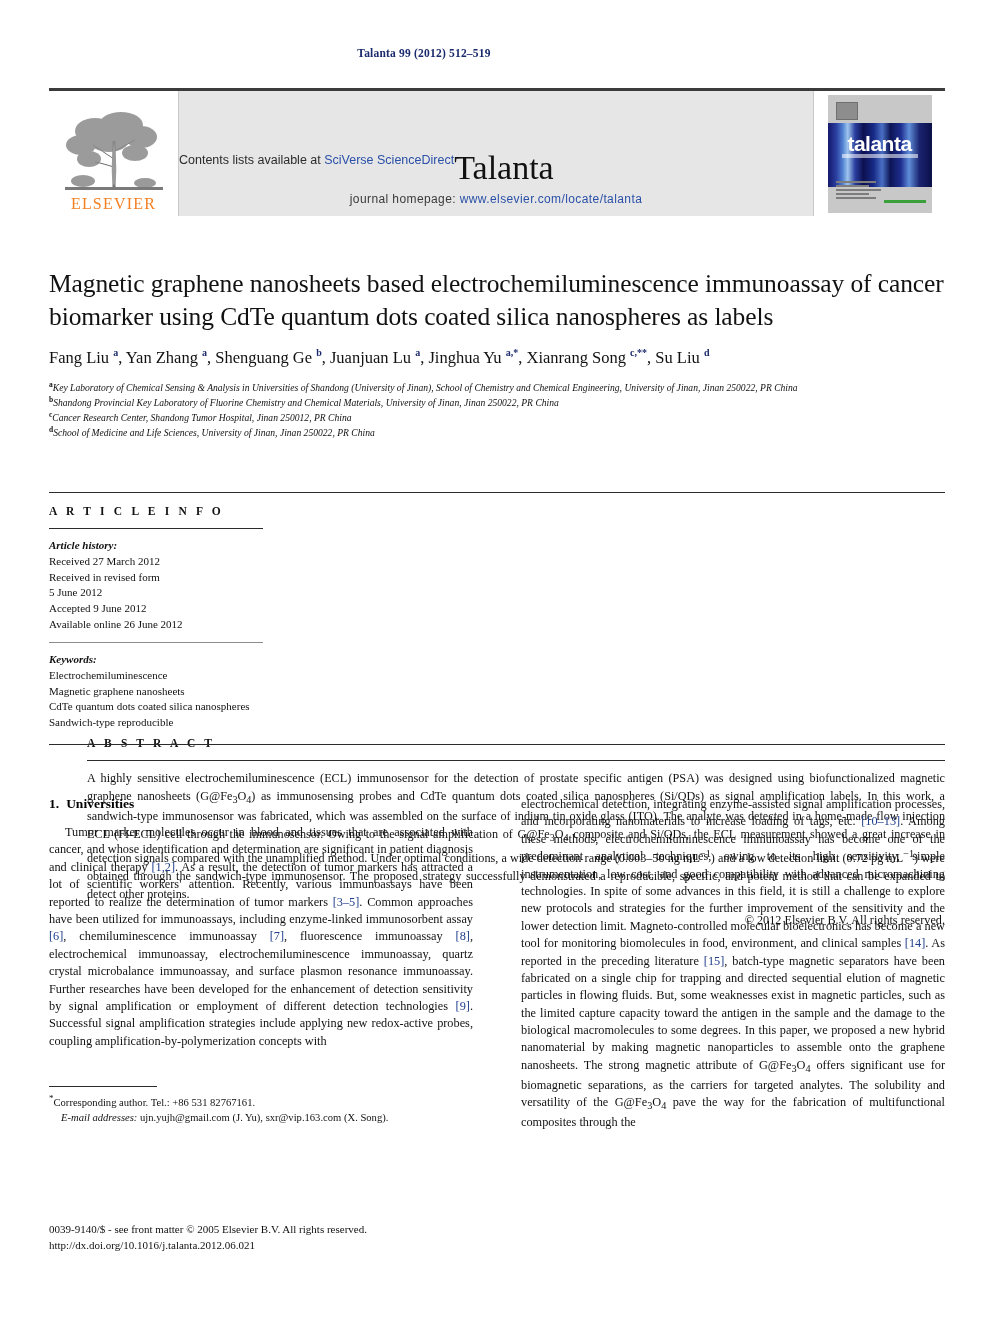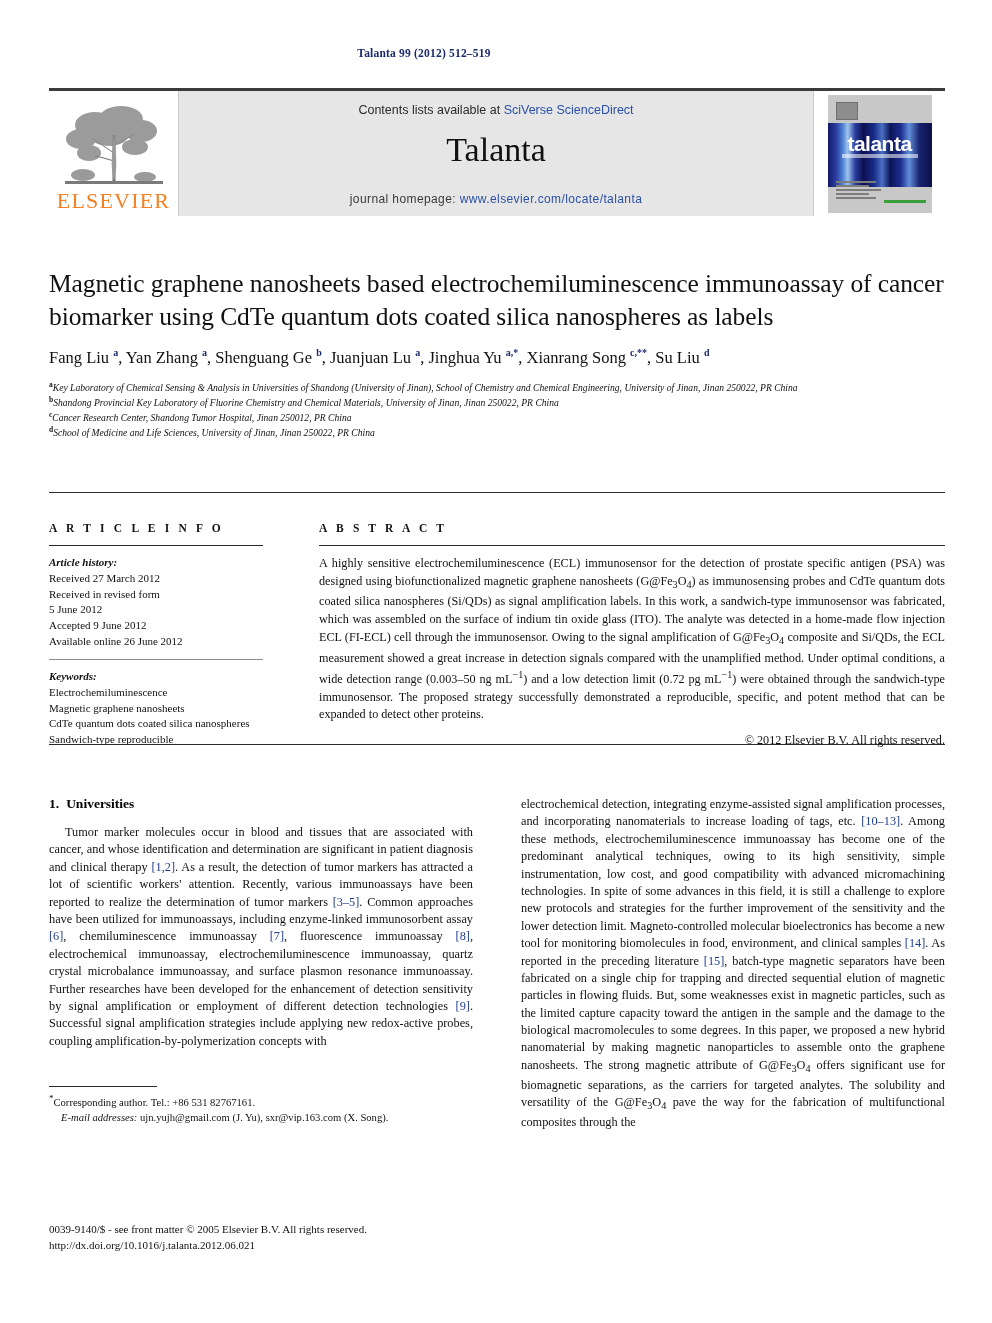--- a/index.html
+++ b/index.html
@@ -54,31 +54,30 @@
     flex-direction: column;
     align-items: center;
     justify-content: flex-end;
     padding-bottom: 4px;
     box-sizing: border-box;
   }
   .tree-svg { width: 110px; height: 88px; display:block; margin-top:4px;}
   .elsevier-word {
     font-family: "Liberation Serif", serif;
     color: #F48024;
-    font-size: 22px;
+    font-size: 16px;
     letter-spacing: 1.2px;
     line-height: 1;
     margin-top: 1px;
   }
   .masthead-center {
     flex: 1 1 auto;
     background: #e6e6e6;
     position: relative;
     display: flex;
-    flex-direction: column;
     align-items: center;
     justify-content: flex-start;
     padding-top: 12px;
     box-sizing: border-box;
   }
   .contents-line {
     font-family: "Liberation Sans", sans-serif;
     font-size: 12.5px;
     color: #2b2b2b;
   }
@@ -218,24 +217,25 @@
     position: absolute;
     left: 49px;
     width: 896px;
     border-top: 1px solid #2b2b2b;
   }
 
   
   .infoabs {
     position: absolute;
     left: 49px;
-    top: 522px;
+    top: 505px;
     width: 896px;
     display: flex;
     gap: 0px;
+    flex-direction: column;
   }
   .col-info {
     width: 232px;
     flex: 0 0 232px;
     padding-right: 18px;
     box-sizing: border-box;
   }
   .col-abs {
     flex: 1 1 auto;
     padding-left: 38px;

